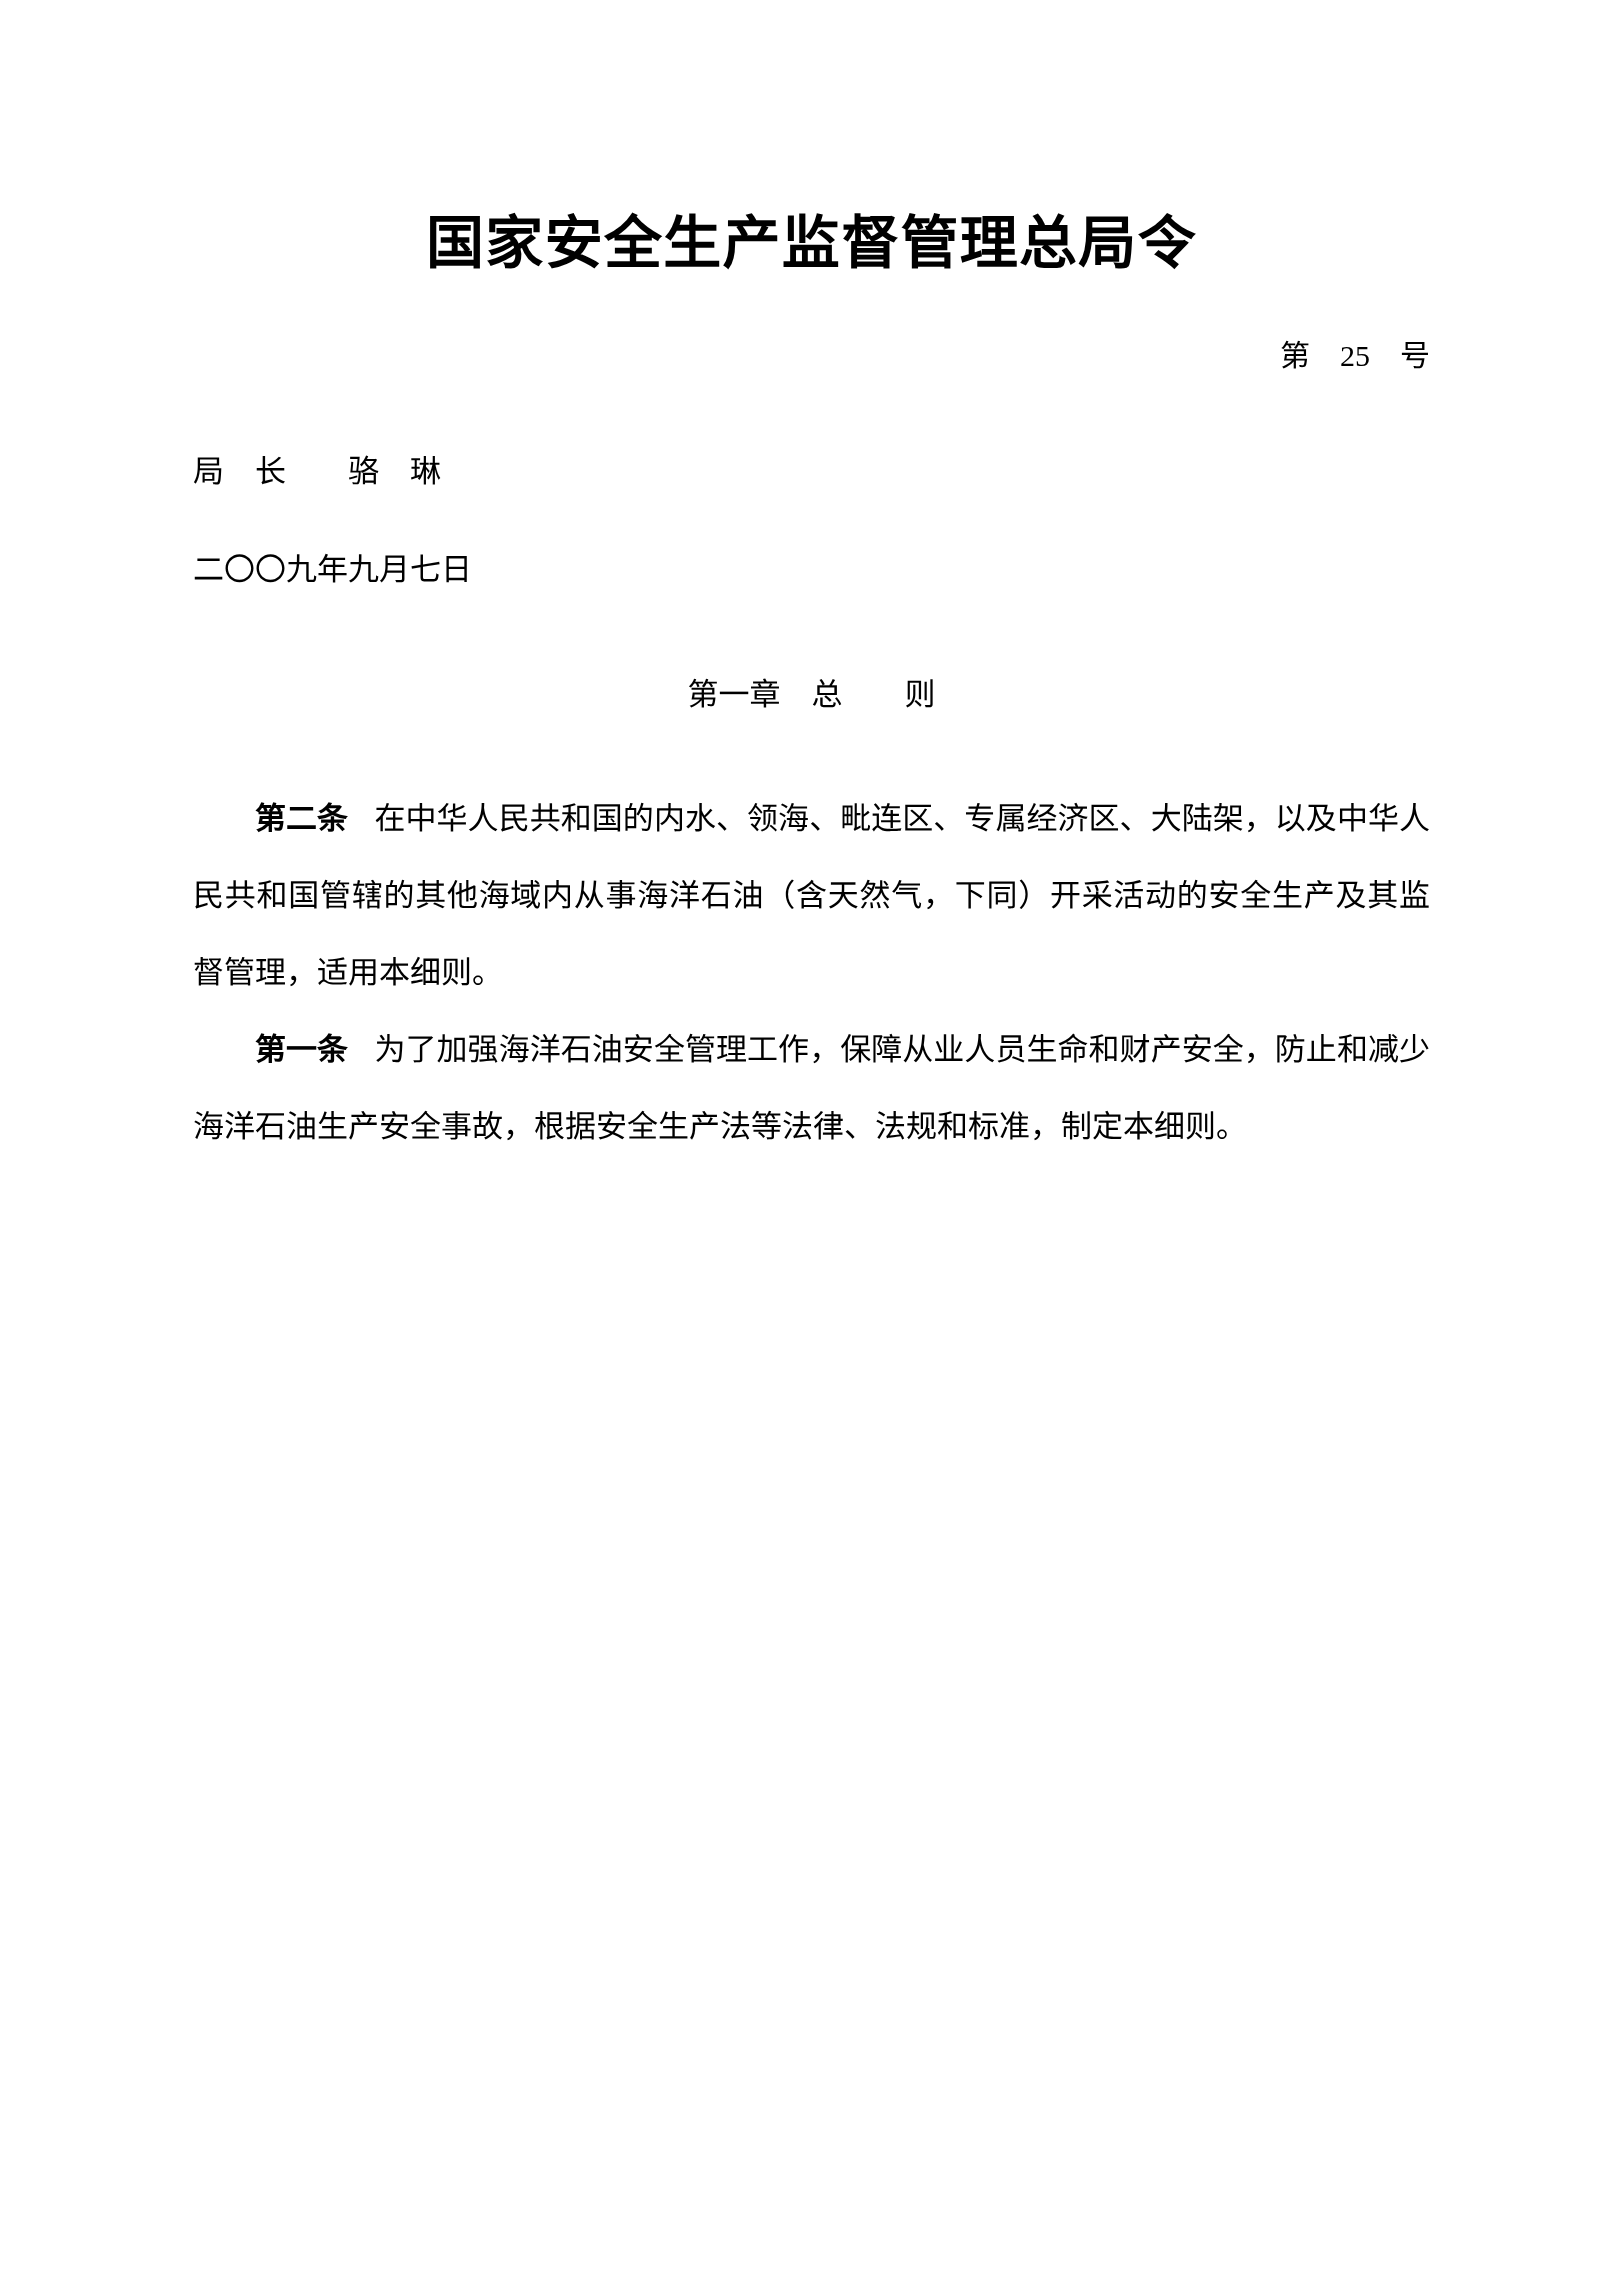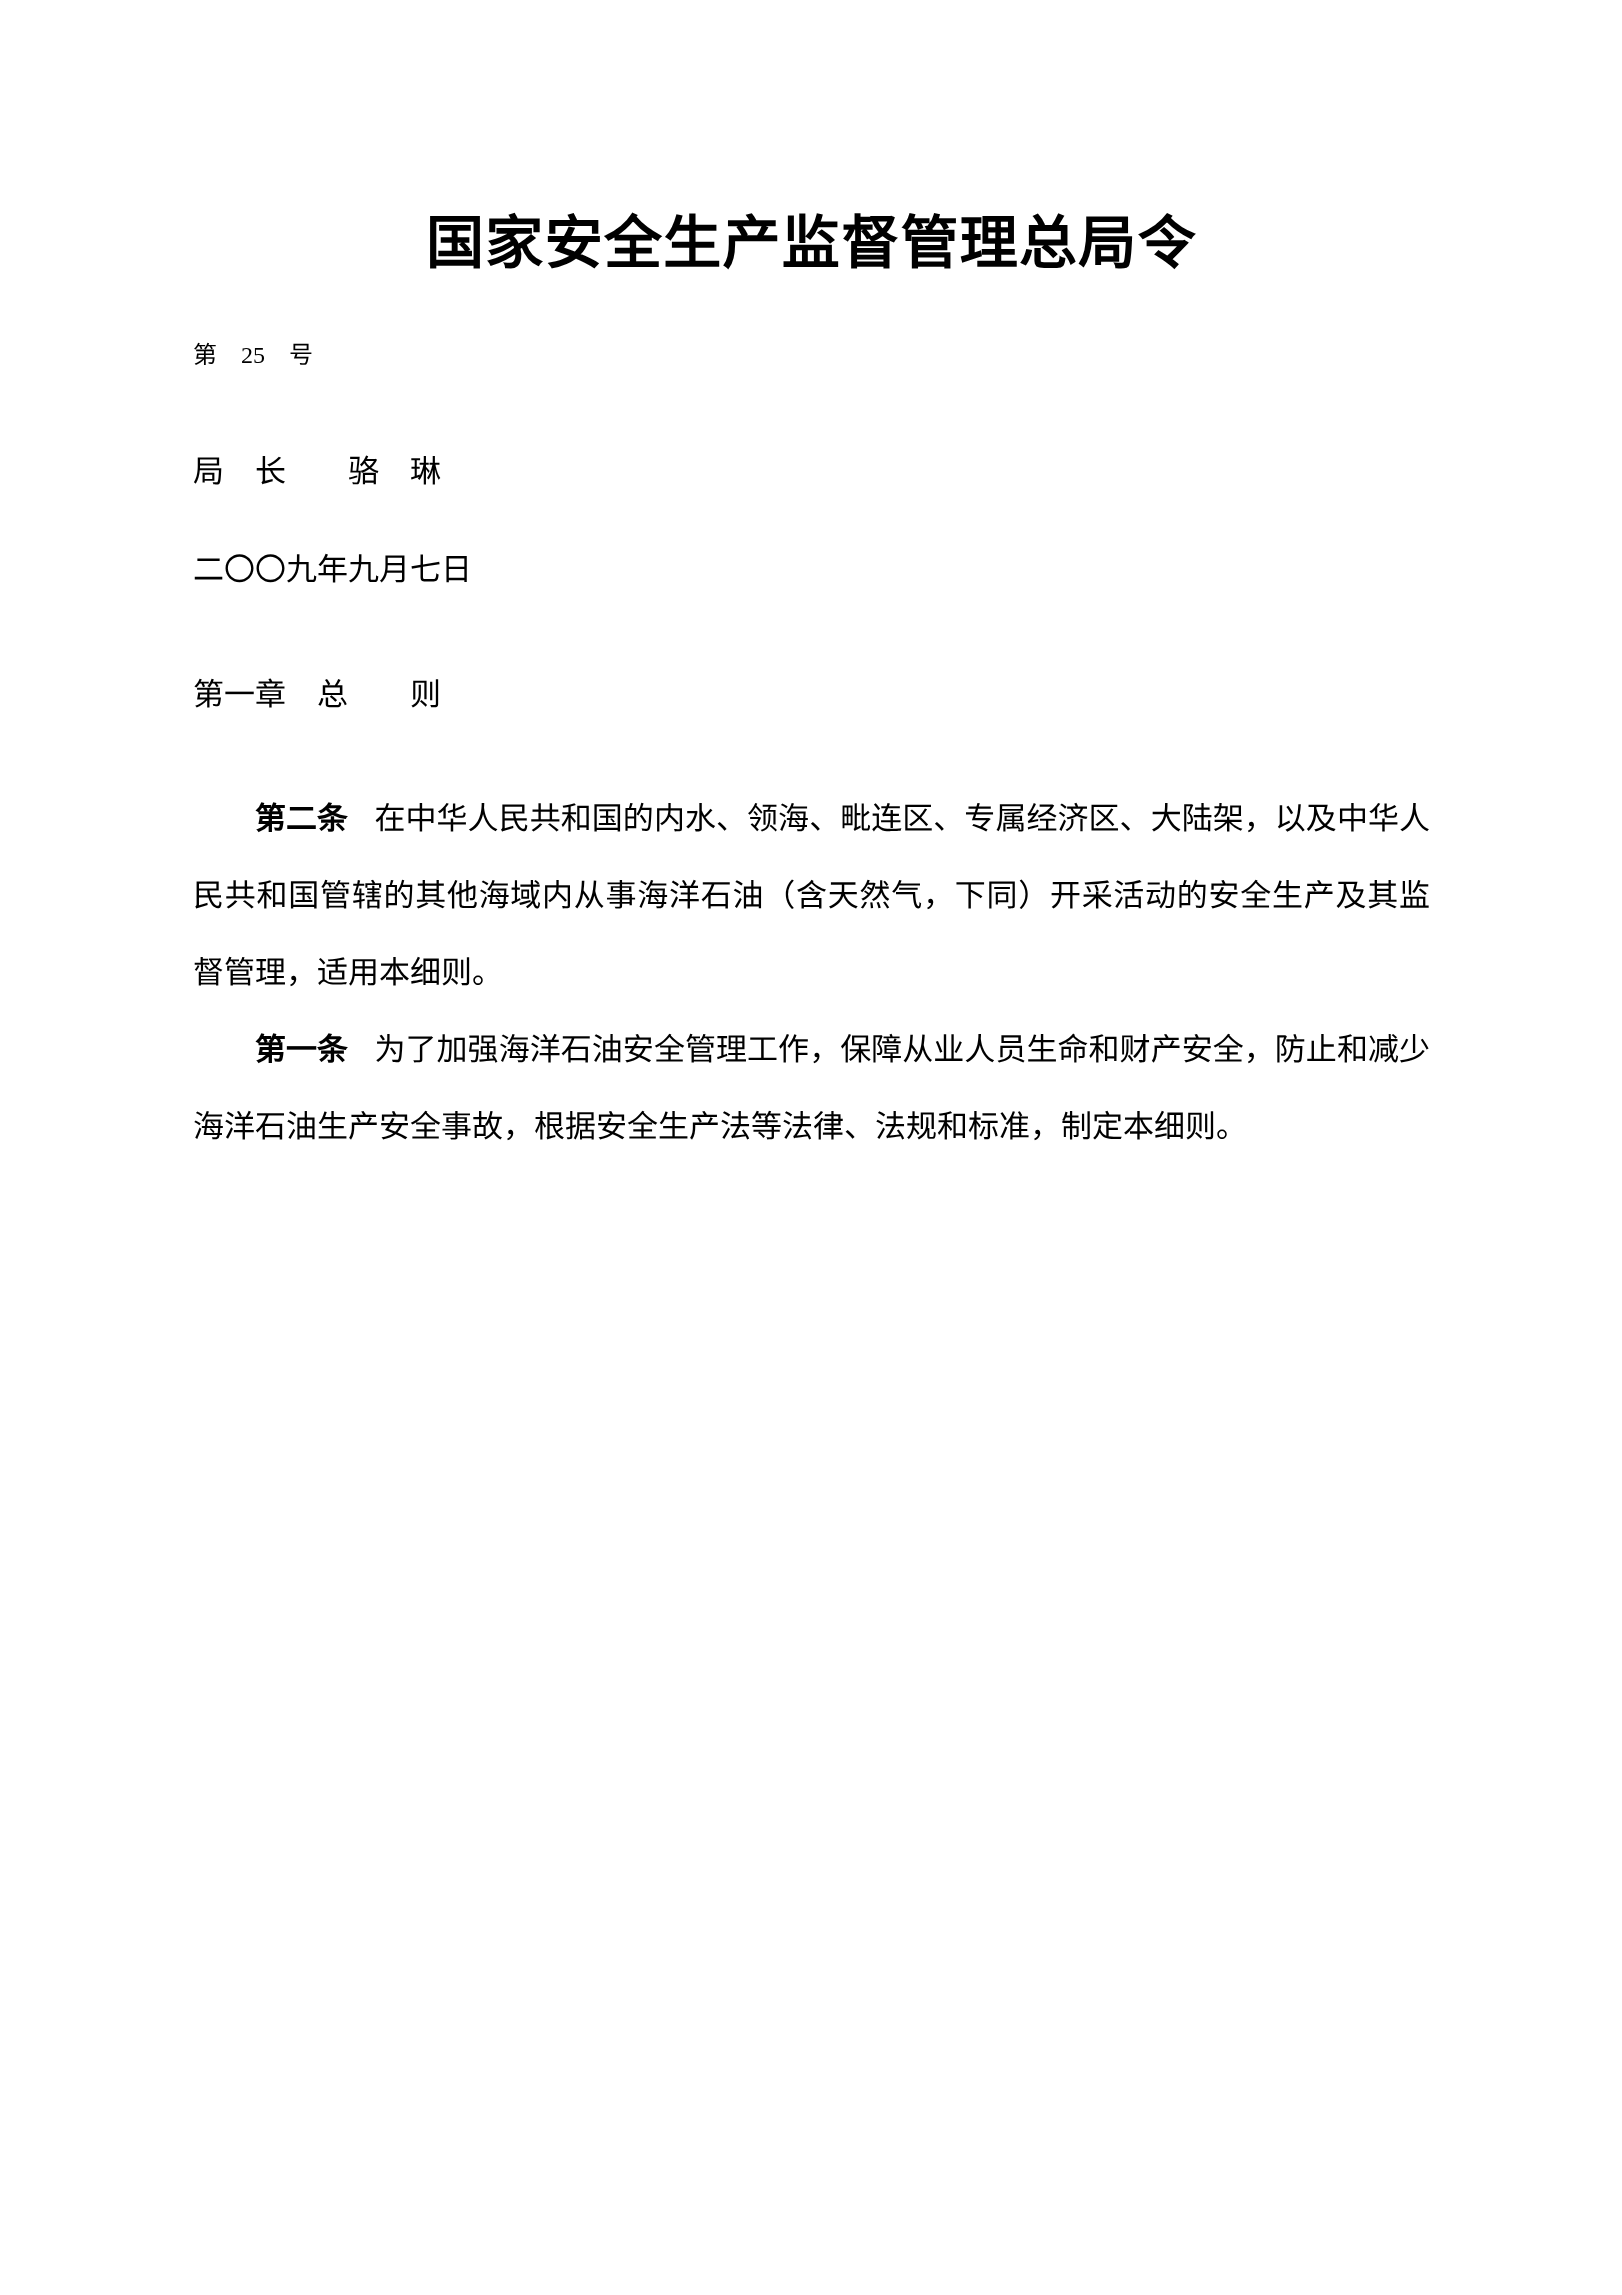--- a/index.html
+++ b/index.html
@@ -22,23 +22,23 @@
   .order-title {
     margin: 0;
     font-size: 58px;
     font-weight: bold;
     line-height: 1.2;
     text-align: center;
     letter-spacing: 1.3px;
   }
   .order-number {
     margin-top: 38px;
-    font-size: 24px;
+    font-size: 30px;
     line-height: 77px;
-    text-align: left;
+    text-align: right;
   }
   .body-para {
     margin: 0;
     font-size: 31px;
     line-height: 77px;
     text-align: justify;
     text-indent: 2em;
   }
   .order-body {
     margin-top: 38px;
@@ -61,21 +61,21 @@
     font-size: 47px;
     font-weight: bold;
     line-height: 1.25;
     text-align: center;
     letter-spacing: 1.3px;
   }
   .chapter {
     margin-top: 48px;
     font-size: 31px;
     line-height: 77px;
-    text-align: left;
+    text-align: center;
   }
   .articles {
     margin-top: 47px;
   }
   .article { margin: 0; }
   .art-num {
     font-weight: bold;
     margin-right: 0.85em;
   }
 </style>

